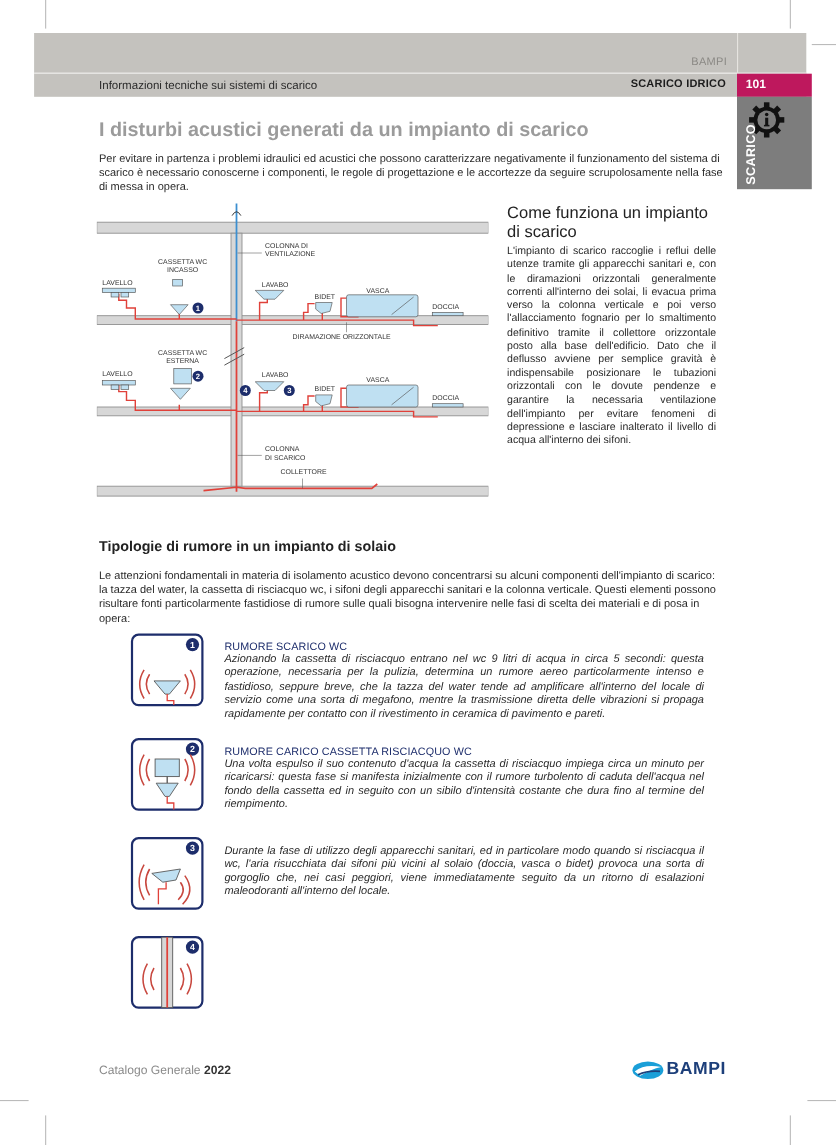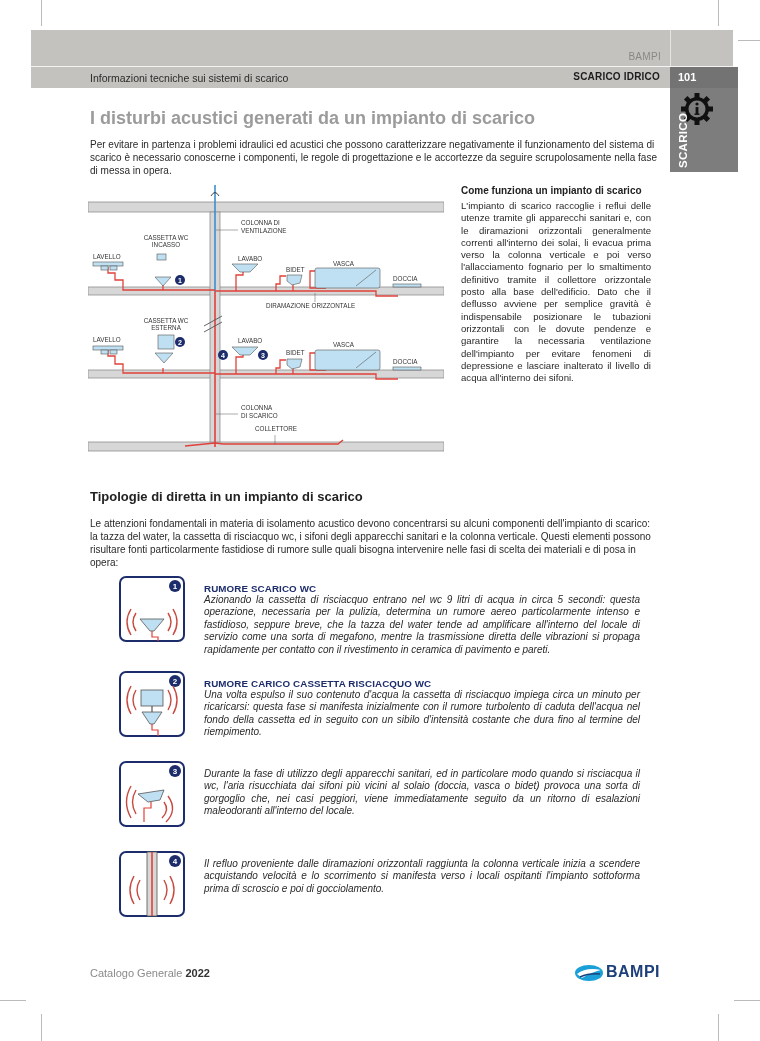--- a/index.html
+++ b/index.html
@@ -4,37 +4,37 @@
 <style>
   html,body{margin:0;padding:0;background:#fff;}
   body{width:760px;height:1041px;position:relative;overflow:hidden;font-family:"Liberation Sans",sans-serif;color:#222;}
   .crop{position:absolute;background:#bbb;}
   .hdr-band{position:absolute;left:31px;top:30px;width:702px;height:58px;background:#c4c2be;}
   .hdr-split{position:absolute;left:670px;top:30px;width:1px;height:36px;background:#e6e4e0;}
   .hdr-line{position:absolute;left:31px;top:66px;width:702px;height:1px;background:#f4f3f1;}
   .brand{position:absolute;right:99px;top:51px;font-size:10px;color:#8a8884;letter-spacing:0.3px;}
   .hdr-sub{position:absolute;left:90px;top:72px;font-size:10.5px;color:#2b2b2b;}
   .hdr-sec{position:absolute;right:100px;top:71px;font-size:10px;font-weight:bold;color:#1c1c1c;letter-spacing:0.2px;}
-  .pageno{position:absolute;left:670px;top:67px;width:68px;height:21px;background:#737373;color:#fff;font-weight:bold;font-size:11px;line-height:21px;padding-left:8px;box-sizing:border-box;}
+  .pageno{position:absolute;left:670px;top:67px;width:68px;height:21px;background:#be185d;color:#fff;font-weight:bold;font-size:11px;line-height:21px;padding-left:8px;box-sizing:border-box;}
   .sidetab{position:absolute;left:670px;top:88px;width:68px;height:84px;background:#7d7d7d;}
   .sidetab .gear{position:absolute;left:10px;top:4px;width:34px;height:34px;}
   .sidetab .vtext{position:absolute;left:7px;top:80px;transform:rotate(-90deg);transform-origin:0 0;color:#fff;font-weight:bold;font-size:11.5px;letter-spacing:0.3px;white-space:nowrap;}
   h1.sec1{position:absolute;left:90px;top:108px;margin:0;font-size:18px;font-weight:bold;color:#9b9b9b;}
   .intro{position:absolute;left:90px;top:138px;width:570px;font-size:10px;line-height:13px;color:#2a2a2a;margin:0;}
   .diagram{position:absolute;left:88px;top:180px;width:356px;height:280px;}
   .diagram text{font-family:"Liberation Sans",sans-serif;font-size:6.3px;fill:#333;}
   .howto{position:absolute;left:461px;top:185px;width:190px;}
-  .howto h3{margin:0 0 4px 0;font-size:10px;font-weight:bold;color:#222;}
+  .howto h3{margin:0 0 4px 0;font-size:15px;font-weight:normal;color:#222;}
   .howto p{margin:0;font-size:9.6px;line-height:12.3px;text-align:justify;color:#2a2a2a;}
   h2.sec2{position:absolute;left:90px;top:489px;margin:0;font-size:13px;font-weight:bold;color:#222;}
   .intro2{position:absolute;left:90px;top:517px;width:570px;font-size:10px;line-height:13px;color:#2a2a2a;margin:0;}
   .item{position:absolute;left:118px;width:540px;}
   .item .ibox{position:absolute;left:0;top:0;width:68px;height:68px;}
   .item .itext{position:absolute;left:86px;top:8px;width:436px;}
-  .item h4{margin:0;font-size:9.8px;font-weight:bold;color:#1d2d6b;letter-spacing:0.1px;}
+  .item h4{margin:0;font-size:9.8px;font-weight:normal;color:#1d2d6b;letter-spacing:0.1px;}
   .item p{margin:0;font-size:10px;line-height:12.4px;text-align:justify;color:#2a2a2a;font-style:italic;}
   .footer-left{position:absolute;left:90px;top:967px;font-size:11px;color:#8a8a8a;}
   .footer-left b{color:#333;}
   .logo{position:absolute;left:574px;top:962px;width:90px;height:22px;}
   .logo .ltxt{position:absolute;left:32px;top:1px;font-size:16px;font-weight:bold;color:#1d3f7a;letter-spacing:0.5px;}
 </style>
 </head>
 <body>
 
 <div class="crop" style="left:41px;top:0;width:1px;height:26px;"></div>
@@ -185,21 +185,21 @@
   <text x="153" y="230">COLONNA</text>
   <text x="153" y="238">DI SCARICO</text>
   <text x="167" y="251">COLLETTORE</text>
 </svg>
 
 <div class="howto">
   <h3>Come funziona un impianto di scarico</h3>
   <p>L'impianto di scarico raccoglie i reflui delle utenze tramite gli apparecchi sanitari e, con le diramazioni orizzontali generalmente correnti all'interno dei solai, li evacua prima verso la colonna verticale e poi verso l'allacciamento fognario per lo smaltimento definitivo tramite il collettore orizzontale posto alla base dell'edificio. Dato che il deflusso avviene per semplice gravità è indispensabile posizionare le tubazioni orizzontali con le dovute pendenze e garantire la necessaria ventilazione dell'impianto per evitare fenomeni di depressione e lasciare inalterato il livello di acqua all'interno dei sifoni.</p>
 </div>
 
-<h2 class="sec2">Tipologie di diretta in un impianto di scarico</h2>
+<h2 class="sec2">Tipologie di rumore in un impianto di solaio</h2>
 <p class="intro2">Le attenzioni fondamentali in materia di isolamento acustico devono concentrarsi su alcuni componenti dell'impianto di scarico: la tazza del water, la cassetta di risciacquo wc, i sifoni degli apparecchi sanitari e la colonna verticale. Questi elementi possono risultare fonti particolarmente fastidiose di rumore sulle quali bisogna intervenire nelle fasi di scelta dei materiali e di posa in opera:</p>
 
 <div class="item" style="top:575px;">
   <svg class="ibox" viewBox="0 0 68 68">
     <rect x="2" y="2" width="64" height="64" rx="6" fill="#fff" stroke="#1d2d6b" stroke-width="2"></rect>
     <circle cx="57" cy="11" r="6" fill="#1d2d6b"></circle>
     <text x="57" y="14" text-anchor="middle" style="fill:#fff;font-size:8px;font-weight:bold;font-family:'Liberation Sans',sans-serif">1</text>
     <path d="M22 44 L46 44 L36 56 L32 56 Z" fill="#bfe0f2" stroke="#555" stroke-width="0.8"></path>
     <path d="M34 56 L34 62 L40 62 L40 66" fill="none" stroke="#e0413a" stroke-width="1.2"></path>
     <g fill="none" stroke="#c8483f" stroke-width="1.4">
@@ -264,21 +264,20 @@
     <circle cx="57" cy="11" r="6" fill="#1d2d6b"></circle>
     <text x="57" y="14" text-anchor="middle" style="fill:#fff;font-size:8px;font-weight:bold;font-family:'Liberation Sans',sans-serif">4</text>
     <g fill="none" stroke="#c8483f" stroke-width="1.4">
       <path d="M22 30 Q16 40 22 50"></path>
         <path d="M16 26 Q8 40 16 54"></path>
       <path d="M46 30 Q52 40 46 50"></path>
         <path d="M52 26 Q60 40 52 54"></path>
     </g>
   </svg>
   <div class="itext">
-    <p>Il refluo proveniente dalle diramazioni orizzontali raggiunta la colonna verticale inizia a scendere acquistando velocità e lo scorrimento si manifesta verso i locali ospitanti l'impianto sottoforma prima di scroscio e poi di gocciolamento.</p>
   </div>
 </div>
 
 <div class="footer-left">
   <span>Catalogo Generale</span>
   <b>2022</b>
 </div>
 <div class="logo">
   <svg width="30" height="20" viewBox="0 0 30 20" style="position:absolute;left:0;top:1px;">
     <ellipse cx="15" cy="10" rx="14" ry="8" fill="#1a9fd8"></ellipse>

